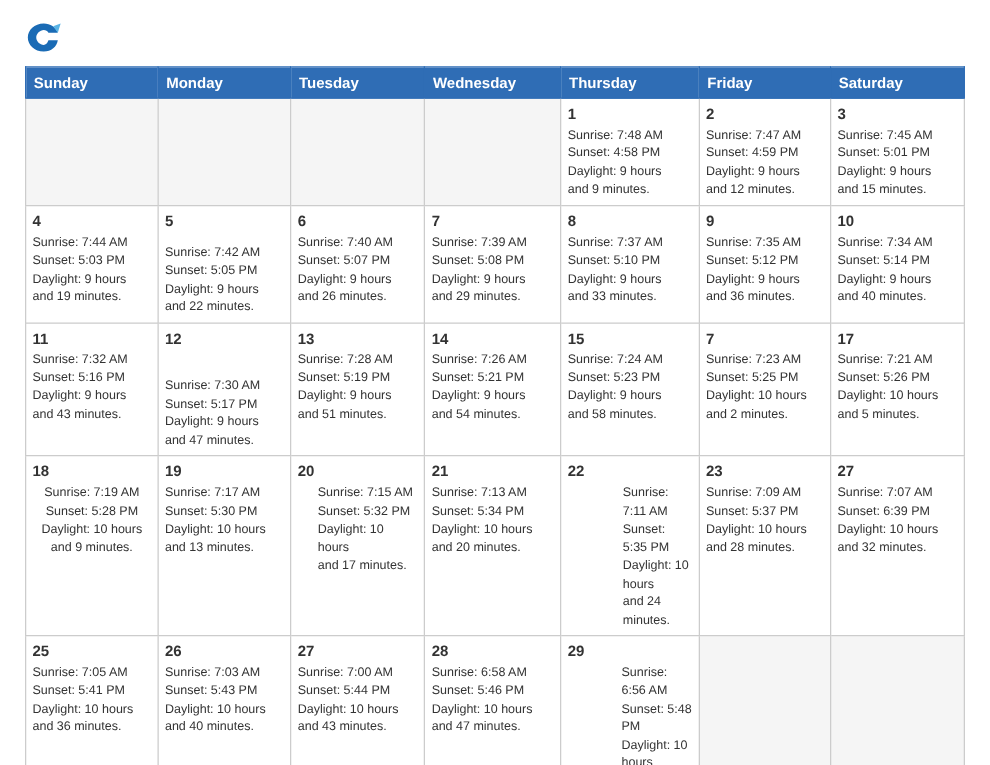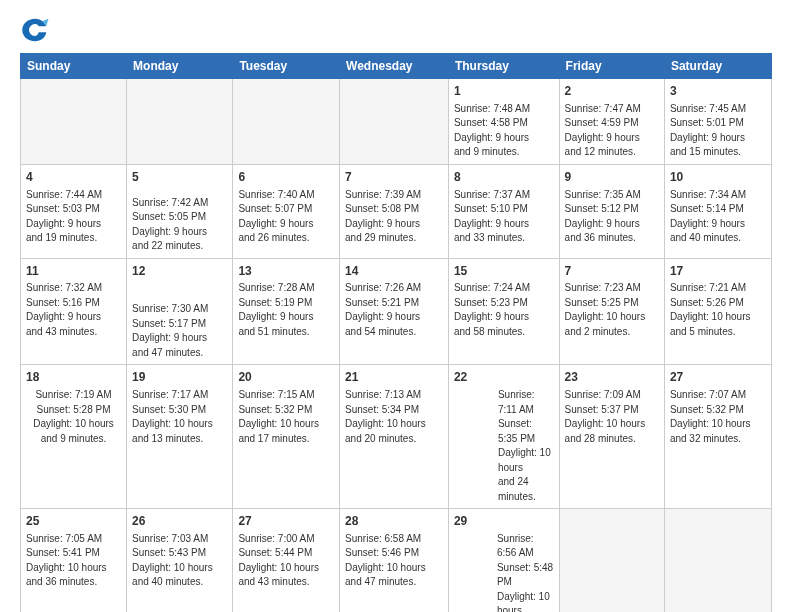--- a/index.html
+++ b/index.html
@@ -263,21 +263,21 @@
           </td>
           <td>
             <span class="day-number">19</span>
             <div class="day-info" style="white-space: pre-line;">Sunrise: 7:17 AM
 Sunset: 5:30 PM
 Daylight: 10 hours
 and 13 minutes.</div>
           </td>
           <td>
             <span class="day-number">20</span>
-            <div class="day-info" style="white-space: pre-line;">Sunrise: 7:15 AM
+            <div class="day-info" style="white-space: pre-line; margin-left: 16px;">Sunrise: 7:15 AM
 Sunset: 5:32 PM
 Daylight: 10 hours
 and 17 minutes.</div>
           </td>
           <td>
             <span class="day-number">21</span>
             <div class="day-info" style="white-space: pre-line;">Sunrise: 7:13 AM
 Sunset: 5:34 PM
 Daylight: 10 hours
 and 20 minutes.</div>
@@ -292,21 +292,21 @@
           <td>
             <span class="day-number">23</span>
             <div class="day-info" style="white-space: pre-line;">Sunrise: 7:09 AM
 Sunset: 5:37 PM
 Daylight: 10 hours
 and 28 minutes.</div>
           </td>
           <td>
             <span class="day-number">27</span>
             <div class="day-info" style="white-space: pre-line;">Sunrise: 7:07 AM
-Sunset: 5:32 PM
+Sunset: 6:39 PM
 Daylight: 10 hours
 and 32 minutes.</div>
           </td>
         </tr>
         <tr>
           <td>
             <span class="day-number">25</span>
             <div class="day-info" style="white-space: pre-line;">Sunrise: 7:05 AM
 Sunset: 5:41 PM
 Daylight: 10 hours

